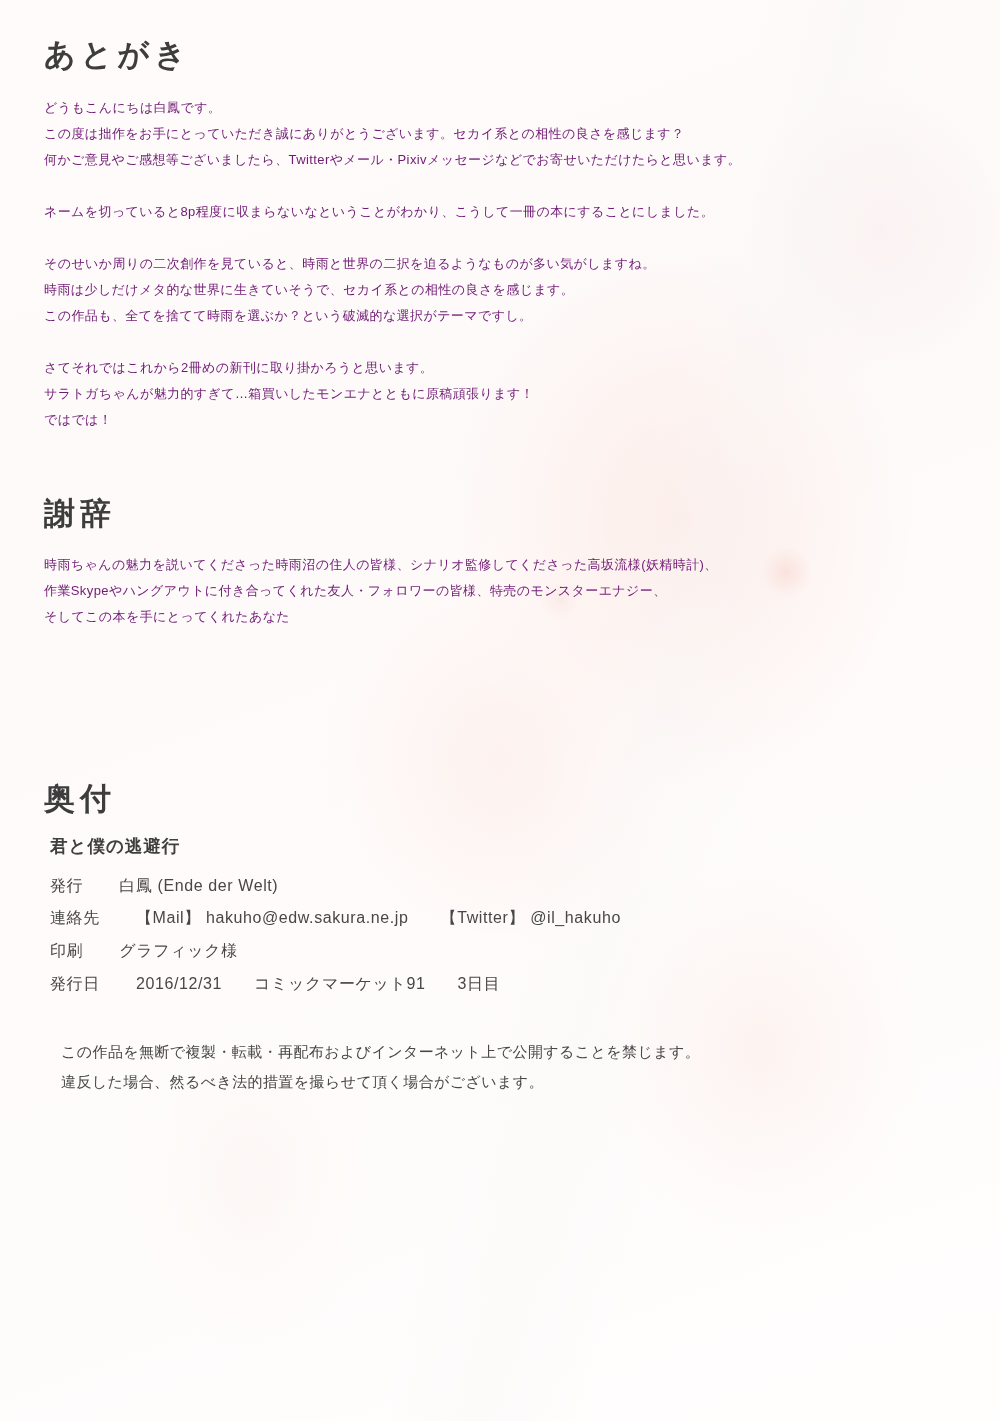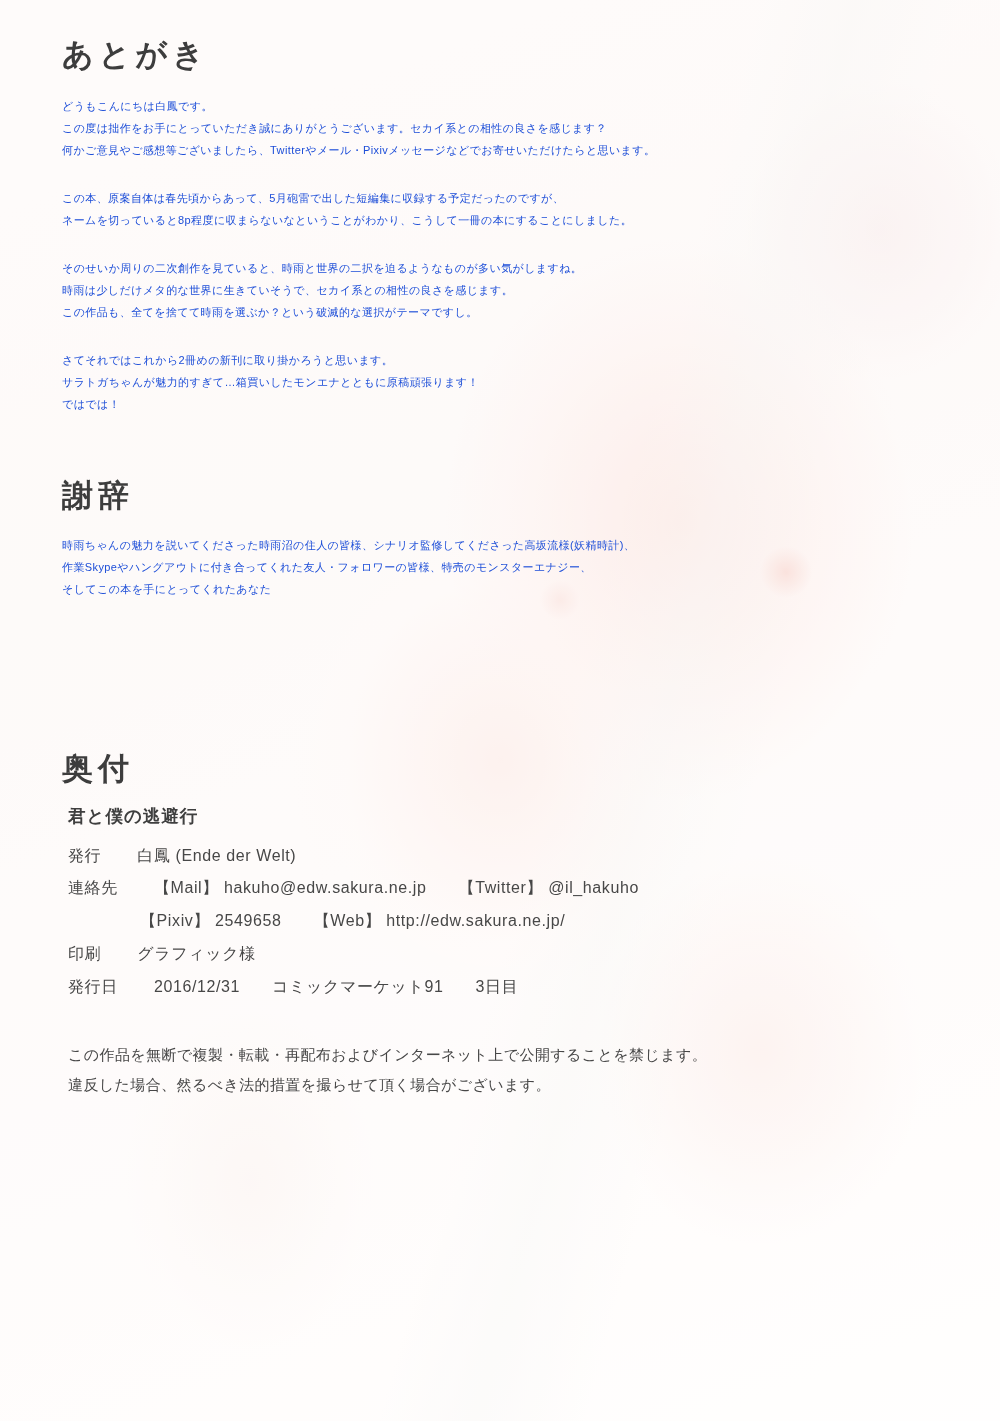--- a/index.html
+++ b/index.html
@@ -42,37 +42,37 @@
     position: absolute;
     inset: 0;
     background: rgba(255,255,255,0.55);
     z-index: 1;
   }
 
   
   .page {
     position: relative;
     z-index: 2;
-    padding: 36px 46px 0 62px;
+    padding: 36px 46px 0 44px;
     box-sizing: border-box;
   }
 
   h1.section-title {
     font-size: 31px;
     font-weight: 700;
     letter-spacing: 5px;
     color: #3d3d3d;
     margin: 0 0 22px 0;
     line-height: 1.2;
   }
 
   .para {
-    font-size: 11px;
+    font-size: 13px;
     line-height: 2.0;
-    color: #1d4ed8;
+    color: #701a75;
     letter-spacing: 0.4px;
     margin: 0 0 26px 0;
   }
   .para:last-child { margin-bottom: 0; }
   .para .ln { display: block; white-space: nowrap; }
 
   .block-atogaki { margin-bottom: 62px; }
   .block-shaji { margin-top: 36px; margin-bottom: 0; }
   .block-shaji h1.section-title { margin-bottom: 20px; }
 
@@ -93,21 +93,21 @@
     letter-spacing: 0.6px;
     margin-left: 6px;
     white-space: nowrap;
   }
   .colophon-line.indent { padding-left: 72px; }
   .colophon-line .lbl { margin-right: 4px; }
   .colophon-line .gap { display: inline-block; width: 22px; }
 
   .notice {
     margin-top: 36px;
-    margin-left: 6px;
+    margin-left: 17px;
   }
   .notice .ln {
     display: block;
     font-size: 15px;
     line-height: 2.0;
     color: #474747;
     letter-spacing: 0.4px;
     white-space: nowrap;
   }
 </style>
@@ -122,21 +122,20 @@
   <section class="block-atogaki">
     <h1 class="section-title">あとがき</h1>
 
     <p class="para">
       <span class="ln">どうもこんにちは白鳳です。</span>
       <span class="ln">この度は拙作をお手にとっていただき誠にありがとうございます。セカイ系との相性の良さを感じます？</span>
       <span class="ln">何かご意見やご感想等ございましたら、Twitterやメール・Pixivメッセージなどでお寄せいただけたらと思います。</span>
     </p>
 
     <p class="para">
-      <span class="ln">この本、原案自体は春先頃からあって、5月砲雷で出した短編集に収録する予定だったのですが、</span>
       <span class="ln">ネームを切っていると8p程度に収まらないなということがわかり、こうして一冊の本にすることにしました。</span>
     </p>
 
     <p class="para">
       <span class="ln">そのせいか周りの二次創作を見ていると、時雨と世界の二択を迫るようなものが多い気がしますね。</span>
       <span class="ln">時雨は少しだけメタ的な世界に生きていそうで、セカイ系との相性の良さを感じます。</span>
       <span class="ln">この作品も、全てを捨てて時雨を選ぶか？という破滅的な選択がテーマですし。</span>
     </p>
 
     <p class="para">
@@ -169,27 +168,20 @@
     <div class="colophon-line">
       <span class="lbl">連絡先</span>
       <span class="gap"></span>
       <span>【Mail】</span>
       <span>hakuho@edw.sakura.ne.jp</span>
       <span class="gap"></span>
       <span>【Twitter】</span>
       <span>@il_hakuho</span>
     </div>
 
-    <div class="colophon-line indent">
-      <span>【Pixiv】</span>
-      <span>2549658</span>
-      <span class="gap"></span>
-      <span>【Web】</span>
-      <span>http://edw.sakura.ne.jp/</span>
-    </div>
 
     <div class="colophon-line">
       <span class="lbl">印刷</span>
       <span class="gap"></span>
       <span>グラフィック様</span>
     </div>
 
     <div class="colophon-line">
       <span class="lbl">発行日</span>
       <span class="gap"></span>

